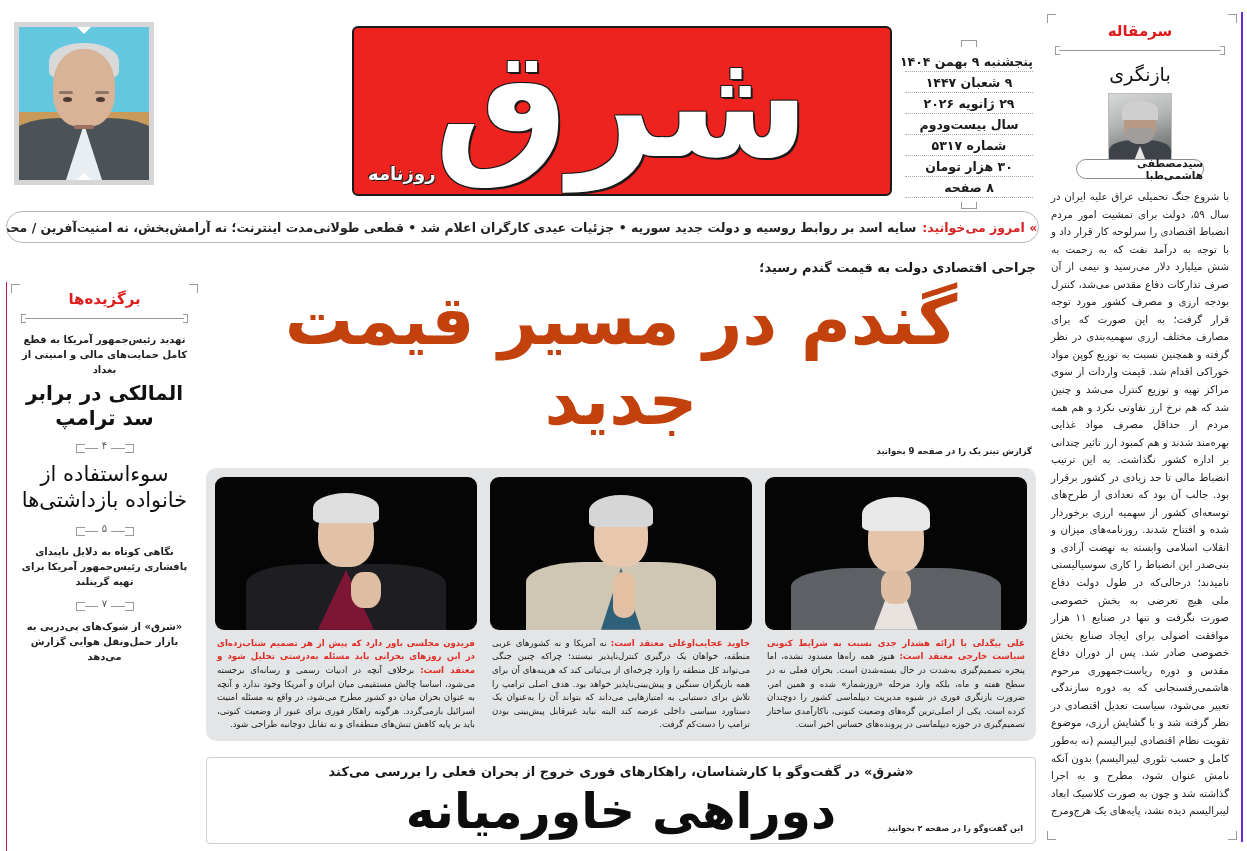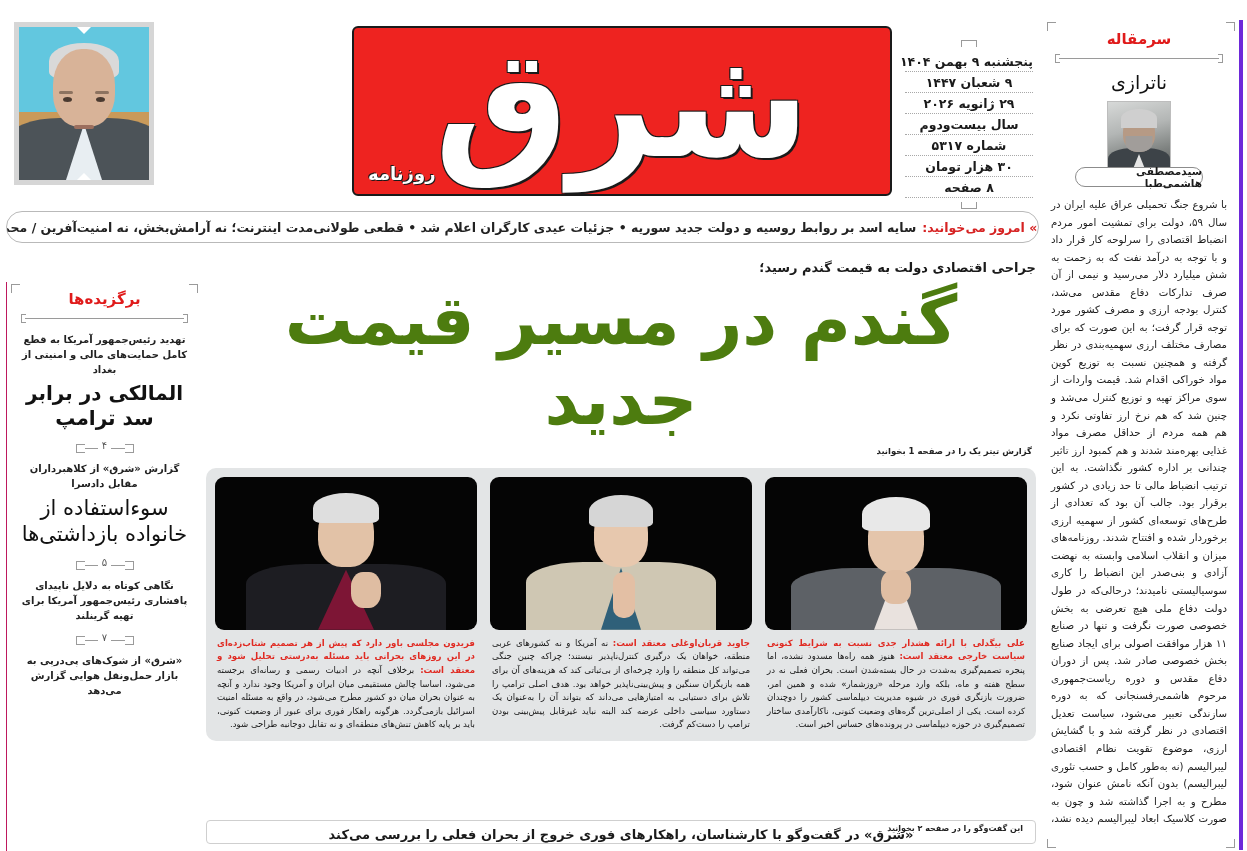--- a/index.html
+++ b/index.html
@@ -10,23 +10,23 @@
     overflow: hidden;
   }
   .page {
     position: relative;
     width: 1247px; height: 851px;
     background: #fff;
   }
 
   
   .edit-col {
-    position: absolute; top: 20px; right: 4px;
+    position: absolute; top: 12px; right: 4px;
     width: 200px; height: 830px;
-    border-right: 4px solid #6d28d9;
+    border-right: 2px solid #6d28d9;
     padding: 6px 10px 0 6px;
     text-align: justify;
   }
   .corner-tl, .corner-tr, .corner-bl, .corner-br {
     position: absolute; width: 9px; height: 9px;
   }
   .corner-tl { top: 2px; left: 4px; border-left: 1.5px solid #9a9a9a; border-top: 1.5px solid #9a9a9a; }
   .corner-tr { top: 2px; right: 4px; border-right: 1.5px solid #9a9a9a; border-top: 1.5px solid #9a9a9a; }
   .corner-bl { bottom: 2px; left: 4px; border-left: 1.5px solid #9a9a9a; border-bottom: 1.5px solid #9a9a9a; }
   .corner-br { bottom: 2px; right: 4px; border-right: 1.5px solid #9a9a9a; border-bottom: 1.5px solid #9a9a9a; }
@@ -237,21 +237,21 @@
   
   .main {
     position: absolute; top: 254px; left: 206px;
     width: 830px; height: 592px;
   }
   .lead-kicker {
     text-align: right; font-size: 13px; font-weight: bold; color: #1a1a1a;
     margin-top: 6px;
   }
   .lead-title {
-    text-align: center; font-size: 68px; font-weight: bold; color: #4d7c0f;
+    text-align: center; font-size: 68px; font-weight: bold; color: #c2410c;
     line-height: 1.18; margin-top: 6px; letter-spacing: -1px;
   }
   .lead-note {
     font-size: 8.5px; color: #222; line-height: 1.45; text-align: right;
     margin-top: 4px; padding-right: 4px; font-weight: bold;
   }
 
   .photo-panel {
     margin-top: 10px; background: #e3e5e6; border-radius: 10px;
     padding: 9px; display: flex; gap: 11px; justify-content: space-between;
@@ -364,21 +364,20 @@
     <div class="side-item">
       <div class="side-kicker">تهدید رئیس‌جمهور آمریکا به قطع کامل حمایت‌های مالی و امنیتی از بغداد</div>
       <div class="side-title">المالکی در برابر سد ترامپ</div>
       <div class="pagemark">
         <span class="cl"></span><span class="cr"></span>
         <span>۴</span>
       </div>
     </div>
 
     <div class="side-item">
-      <div class="side-kicker">گزارش «شرق» از کلاهبرداران مقابل دادسرا</div>
       <div class="side-title light">سوءاستفاده از خانواده بازداشتی‌ها</div>
       <div class="pagemark">
         <span class="cl"></span><span class="cr"></span>
         <span>۵</span>
       </div>
     </div>
 
 
     <div class="side-item">
       <div class="side-kicker">نگاهی کوتاه به دلایل ناپیدای پافشاری رئیس‌جمهور آمریکا برای تهیه گرینلند</div>
@@ -391,21 +390,21 @@
     <div class="side-item">
       <div class="side-kicker">«شرق» از شوک‌های پی‌درپی به بازار حمل‌ونقل هوایی گزارش می‌دهد</div>
 
     </div>
 
   </div>
 
   <div class="main">
     <div class="lead-kicker">جراحی اقتصادی دولت به قیمت گندم رسید؛</div>
     <div class="lead-title">گندم در مسیر قیمت جدید</div>
-    <div class="lead-note">گزارش تیتر یک را در صفحه 1 بخوانید</div>
+    <div class="lead-note">گزارش تیتر یک را در صفحه 9 بخوانید</div>
 
     <div class="photo-panel">
 
       <div class="photo-card">
         <div class="photo-img">
           <div class="p-body" style="width:210px;height:62px;background:#5d6166;"></div>
           <div class="p-inner" style="width:44px;height:58px;background:#e9e2de;clip-path:polygon(50% 0,100% 100%,0 100%);"></div>
           <div class="p-head" style="top:28px;width:56px;height:68px;background:#e4c5ab;"></div>
           <div class="p-hair" style="top:20px;width:68px;height:34px;background:#e8e8e8;"></div>
           <div class="p-hand" style="left:50%;bottom:26px;transform:translateX(-50%);width:30px;height:34px;background:#e0bea3;"></div>
@@ -418,21 +417,21 @@
 
       <div class="photo-card">
         <div class="photo-img">
           <div class="p-body" style="width:190px;height:68px;background:#cfc7b3;"></div>
           <div class="p-inner" style="width:40px;height:62px;background:#2f6079;clip-path:polygon(50% 0,100% 100%,0 100%);"></div>
           <div class="p-head" style="top:26px;width:54px;height:64px;background:#e7c8ae;"></div>
           <div class="p-hair" style="top:18px;width:64px;height:32px;background:#d6d6d6;"></div>
           <div class="p-hand" style="left:47%;bottom:12px;width:22px;height:46px;background:#e3bfa4;border-radius:10px;"></div>
         </div>
         <div class="cap-body">
-          <span class="cap-name">جاوید قربان‌اوغلی معتقد است:</span>
+          <span class="cap-name">جاوید عجایب‌اوغلی معتقد است:</span>
           <span>نه آمریکا و نه کشورهای عربی منطقه، خواهان یک درگیری کنترل‌ناپذیر نیستند؛ چراکه چنین جنگی می‌تواند کل منطقه را وارد چرخه‌ای از بی‌ثباتی کند که هزینه‌های آن برای همه بازیگران سنگین و پیش‌بینی‌ناپذیر خواهد بود. هدف اصلی ترامپ را تلاش برای دستیابی به امتیازهایی می‌داند که بتواند آن را به‌عنوان یک دستاورد سیاسی داخلی عرضه کند البته نباید غیرقابل پیش‌بینی بودن ترامپ را دست‌کم گرفت.</span>
         </div>
       </div>
 
       <div class="photo-card">
         <div class="photo-img">
           <div class="p-body" style="width:200px;height:66px;background:#1d1d22;"></div>
           <div class="p-inner" style="width:56px;height:60px;background:#7d1535;clip-path:polygon(50% 0,100% 100%,0 100%);"></div>
           <div class="p-head" style="top:24px;width:56px;height:66px;background:#e2c2a7;"></div>
           <div class="p-hair" style="top:16px;width:66px;height:30px;background:#dedede;"></div>
@@ -441,36 +440,37 @@
         <div class="cap-body">
           <span class="cap-name">فریدون مجلسی باور دارد که پیش از هر تصمیم شتاب‌زده‌ای در این روزهای بحرانی باید مسئله به‌درستی تحلیل شود و معتقد است:</span>
           <span>برخلاف آنچه در ادبیات رسمی و رسانه‌ای برجسته می‌شود، اساسا چالش مستقیمی میان ایران و آمریکا وجود ندارد و آنچه به عنوان بحران میان دو کشور مطرح می‌شود، در واقع به مسئله امنیت اسرائیل بازمی‌گردد. هرگونه راهکار فوری برای عبور از وضعیت کنونی، باید بر پایه کاهش تنش‌های منطقه‌ای و نه تقابل دوجانبه طراحی شود.</span>
         </div>
       </div>
 
     </div>
 
     <div class="bottom-block">
       <div class="bottom-kicker">«شرق» در گفت‌وگو با کارشناسان، راهکارهای فوری خروج از بحران فعلی را بررسی می‌کند</div>
+      <div class="bottom-title">دوراهی خاورمیانه</div>
       <div class="bottom-note">این گفت‌وگو را در صفحه ۲ بخوانید</div>
     </div>
   </div>
 
   <div class="edit-col">
     <div class="corner-tl"></div>
     <div class="corner-tr"></div>
     <div class="corner-bl"></div>
     <div class="corner-br"></div>
 
     <div class="sec-label">سرمقاله</div>
     <div class="rule-bracket">
         <span class="cap-l"></span>
         <span class="cap-r"></span>
       </div>
-    <div class="edit-title">ناترازی</div>
+    <div class="edit-title">بازنگری</div>
 
     <div class="edit-photo-wrap">
       <div class="edit-photo">
         <div class="face-body"></div>
         <div class="face-shirt"></div>
         <div class="face-head"></div>
         <div class="face-hair"></div>
         <div class="face-beard"></div>
       </div>
     </div>

